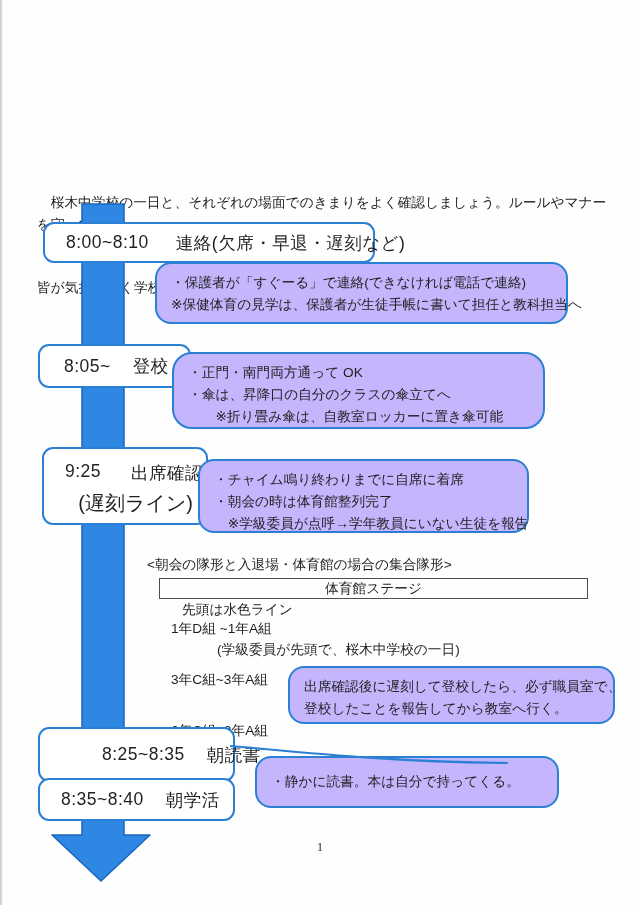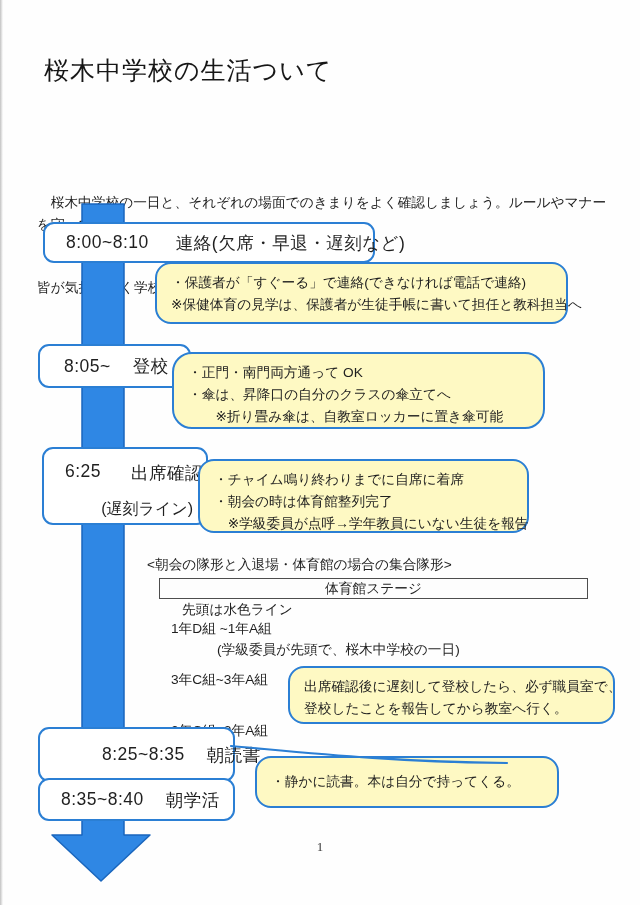--- a/index.html
+++ b/index.html
@@ -40,26 +40,26 @@
     box-sizing: border-box;
     font-size: 17.5px;
     display: flex; align-items: center;
     letter-spacing: 0.5px;
   }
   .bubble .time { margin-left: 21px; white-space: nowrap; }
   .bubble .label { margin-left: 27px; white-space: nowrap; }
   #bubble-attendance { display: block; padding-top: 12px; }
   #bubble-attendance .row { display: flex; }
   #bubble-attendance .sublabel {
-    display: block; text-align: right; padding-right: 13px; margin-top: 14px;
-    font-size: 16px; letter-spacing: 0;
+    display: block; text-align: right; padding-right: 13px; margin-top: 5px;
+    font-size: 20px; letter-spacing: 0;
   }
   .callout {
     position: absolute; z-index: 3;
-    background: #fef9c3;
+    background: #c4b5fd;
     border: 2px solid #2b7fd4;
     border-radius: 16px;
     box-sizing: border-box;
     font-size: 13.7px; line-height: 1.6;
     padding: 8px 12px 6px 14px;
   }
   .callout .line { white-space: pre; }
   #callout-reading { display: flex; align-items: center; padding-top: 0; padding-bottom: 0; }
   .fm { font-size: 13.7px; white-space: pre; }
   #gym-stage-box {
@@ -78,39 +78,38 @@
 <body>
 
 <div id="page">
 
   <div id="scan-edge" class="abs"></div>
 
   <svg id="arrow-layer" class="abs layer" viewBox="0 0 640 905">
     <polygon points="82,204 124,204 124,835 150,835 101,881 52,835 82,835" fill="#2f87e4" stroke="#1a66bd" stroke-width="1.5" stroke-linejoin="round"></polygon>
   </svg>
 
-  <div id="doc-title" class="abs">桜木中学校の生活ついて</div>
   <div id="intro" class="abs">
     <div>　桜木中学校の一日と、それぞれの場面でのきまりをよく確認しましょう。ルールやマナーを守って、</div>
     <div>皆が気持ちよく学校生活を送れるようにしましょう。</div>
   </div>
 
   <div class="bubble" style="left:43px; top:222px; width:332px; height:41px;">
     <span class="time">8:00~8:10</span>
     <span class="label">連絡(欠席・早退・遅刻など)</span>
   </div>
 
   <div class="bubble" style="left:38px; top:344px; width:153px; height:44px;">
     <span class="time" style="margin-left:24px;">8:05~</span>
     <span class="label" style="margin-left:22px;">登校</span>
   </div>
 
   <div class="bubble" id="bubble-attendance" style="left:42px; top:447px; width:166px; height:78px;">
     <div class="row">
-      <span class="time">6:25</span>
+      <span class="time">9:25</span>
       <span class="label" style="margin-left:30px;">出席確認</span>
     </div>
     <span class="sublabel">(遅刻ライン)</span>
   </div>
 
   <div class="bubble" style="left:38px; top:727px; width:197px; height:55px;padding-left:36px;">
     <span class="time" style="margin-left:26px;">8:25~8:35</span>
     <span class="label" style="margin-left:22px;">朝読書</span>
   </div>
 

